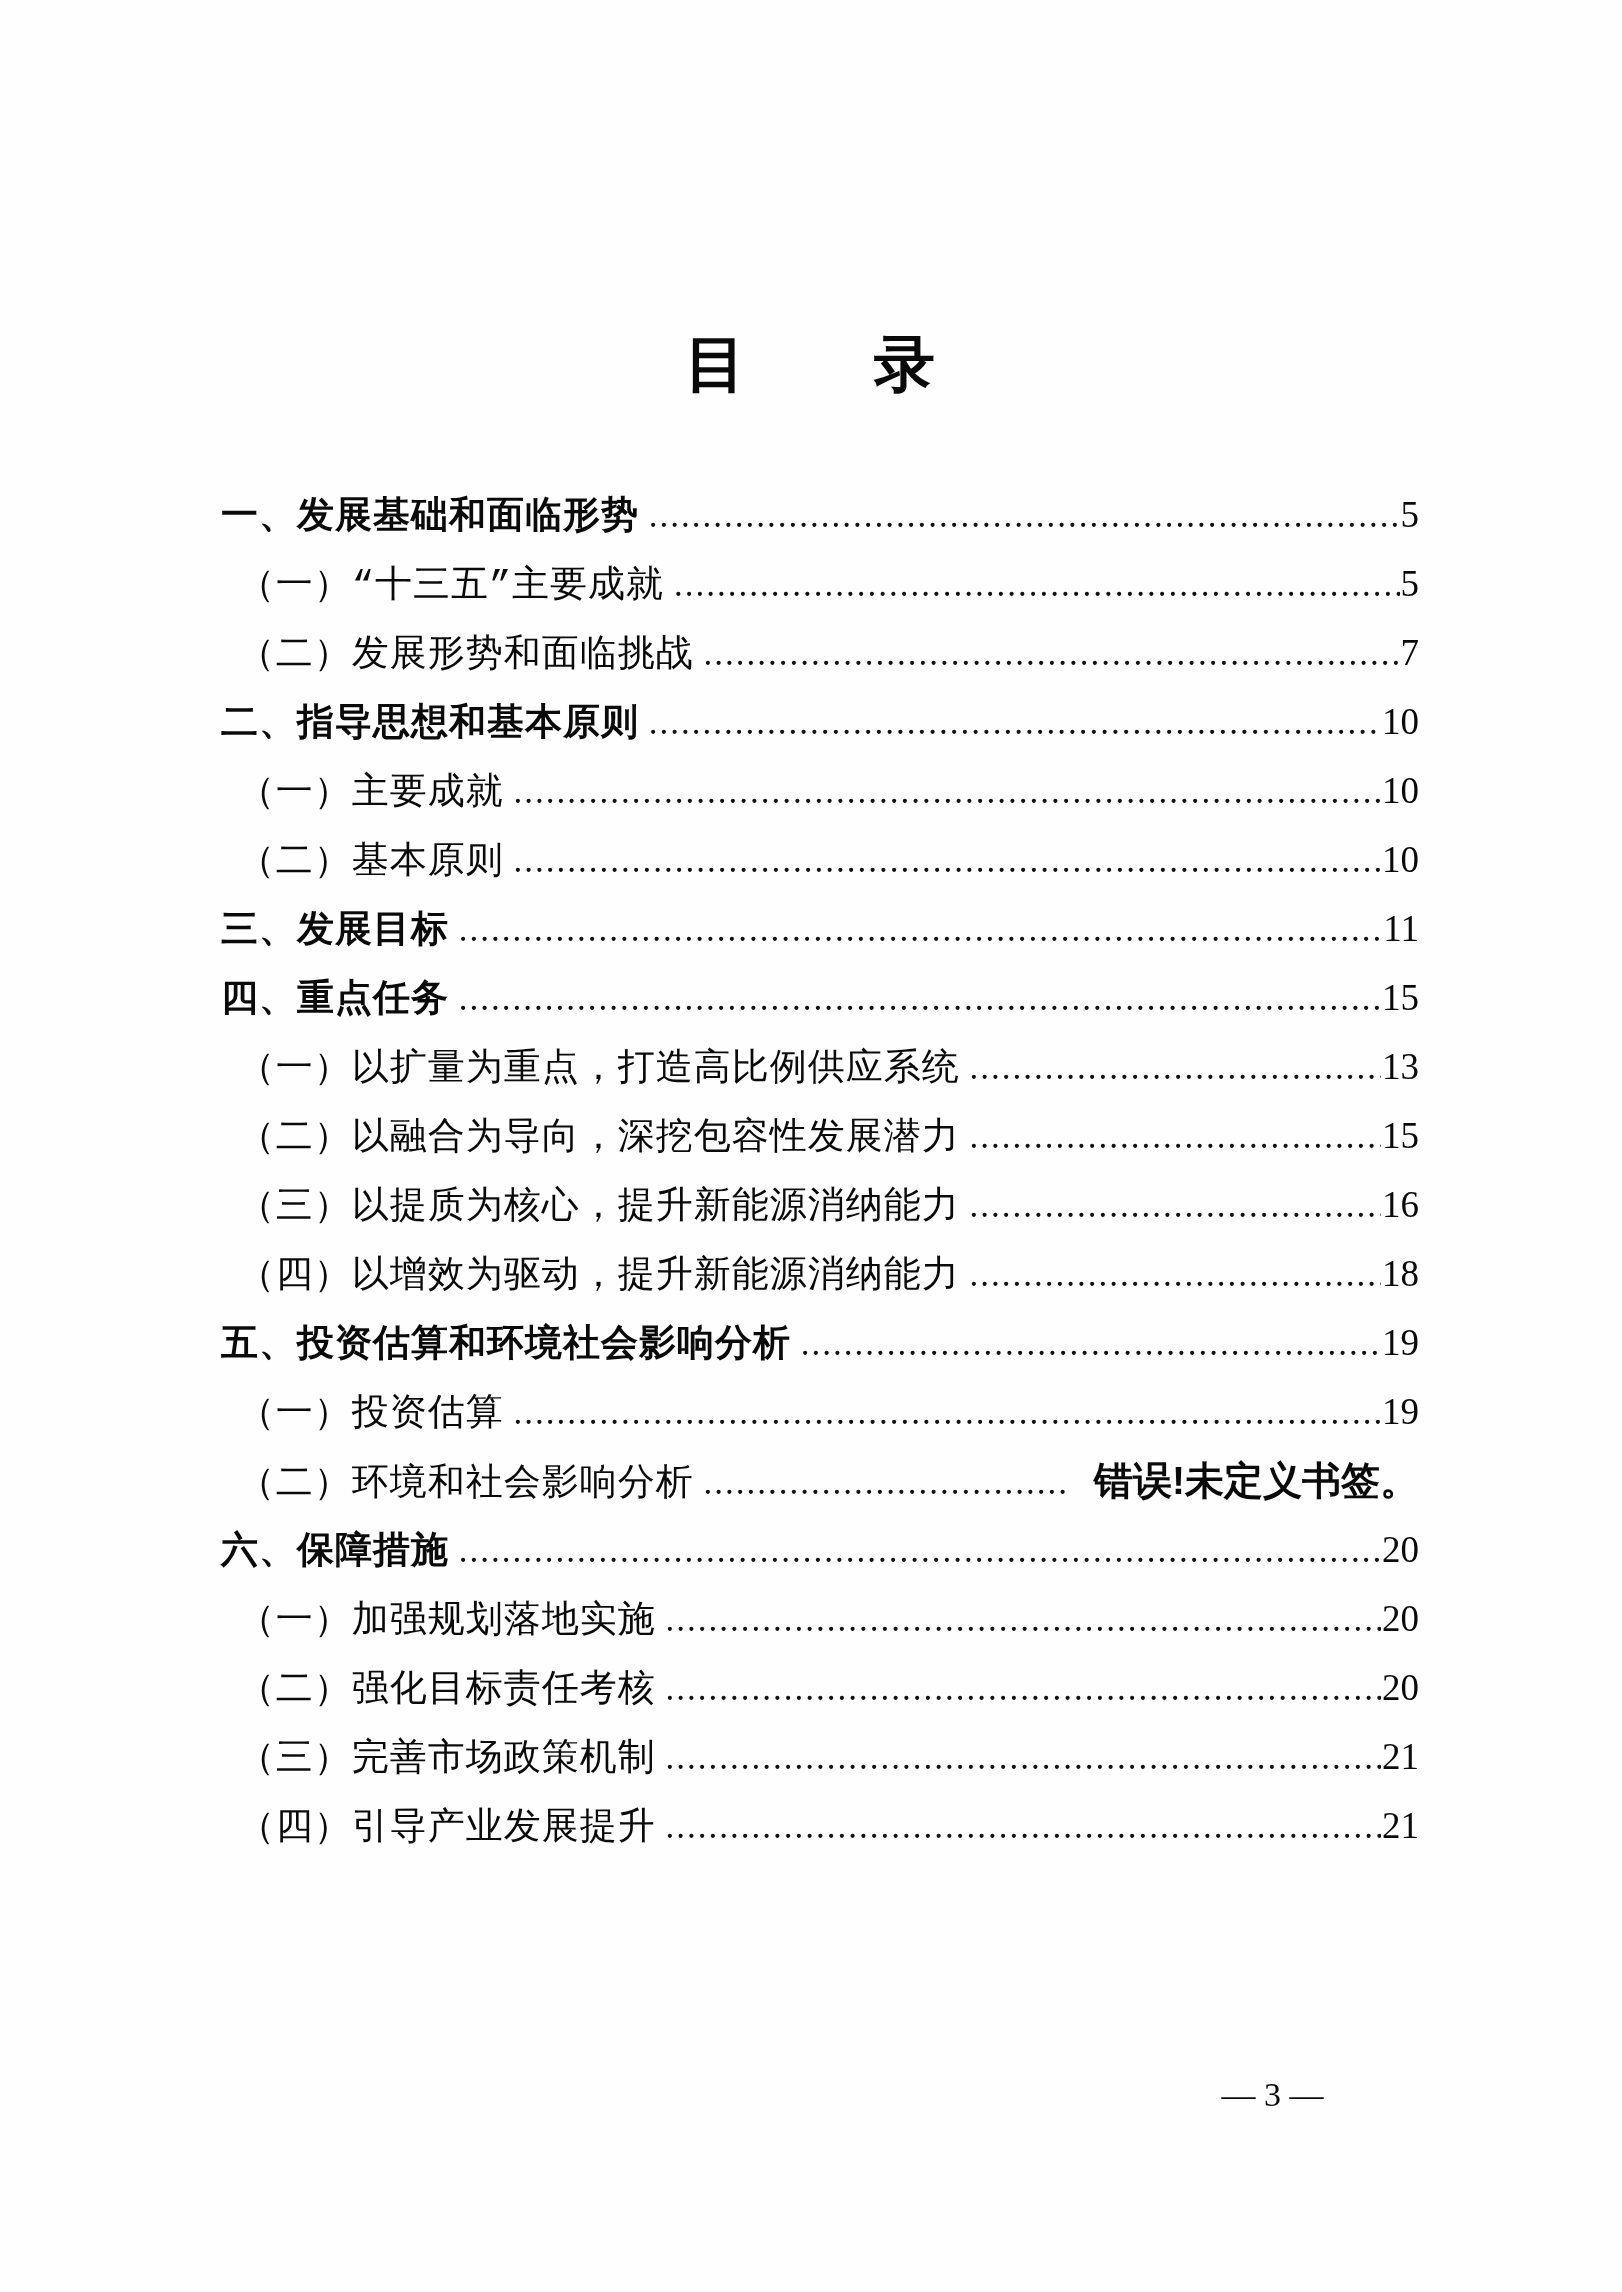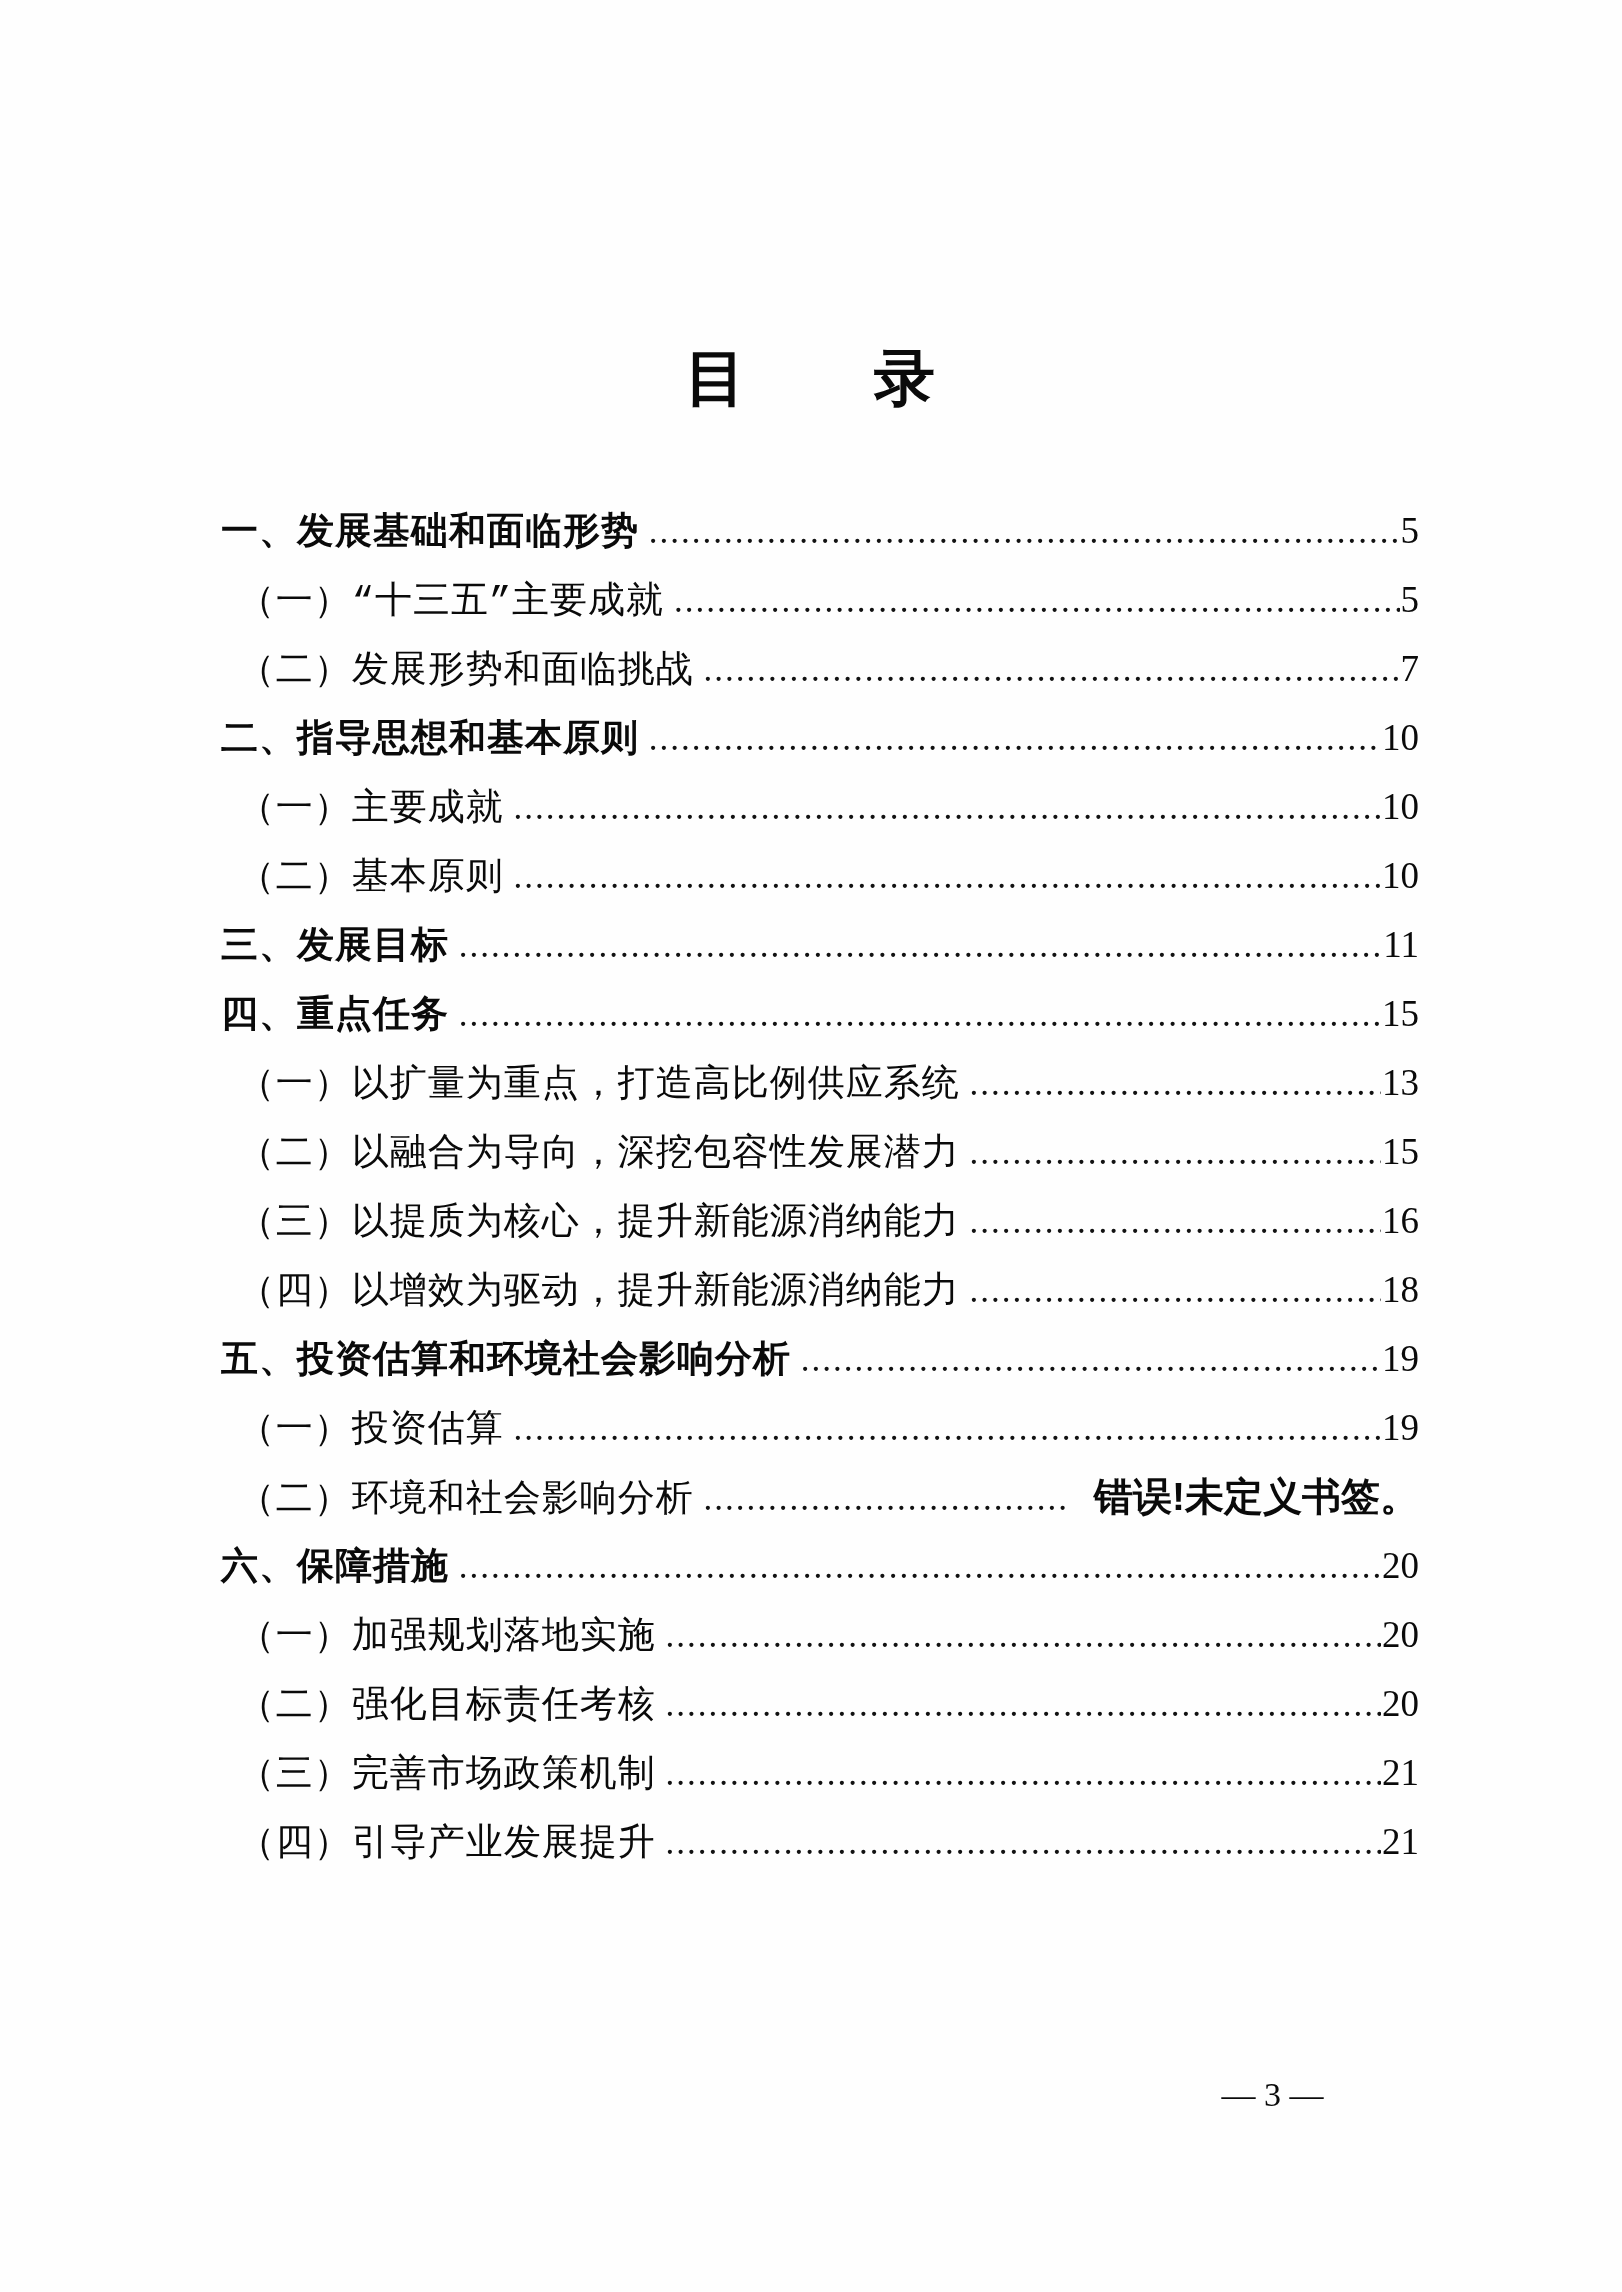--- a/index.html
+++ b/index.html
@@ -11,34 +11,34 @@
     position: relative;
     width: 1622px;
     height: 2293px;
     background: #fefefe;
     color: #0a0a0a;
     overflow: hidden;
     font-family: "Liberation Serif", serif;
   }
   .doc-title {
     position: absolute;
-    top: 343px;
+    top: 329px;
     left: 0;
     width: 100%;
     text-align: center;
     font-family: "Liberation Serif", serif;
     font-weight: 700;
     font-size: 61px;
     line-height: 71px;
     letter-spacing: 2px;
     white-space: pre;
   }
   .toc {
     position: absolute;
-    top: 496px;
+    top: 480px;
     left: 221px;
     right: 203px;
     list-style: none;
     margin: 0;
     padding: 0;
   }
   .toc li.row {
     display: flex;
     align-items: baseline;
     height: 69px;

